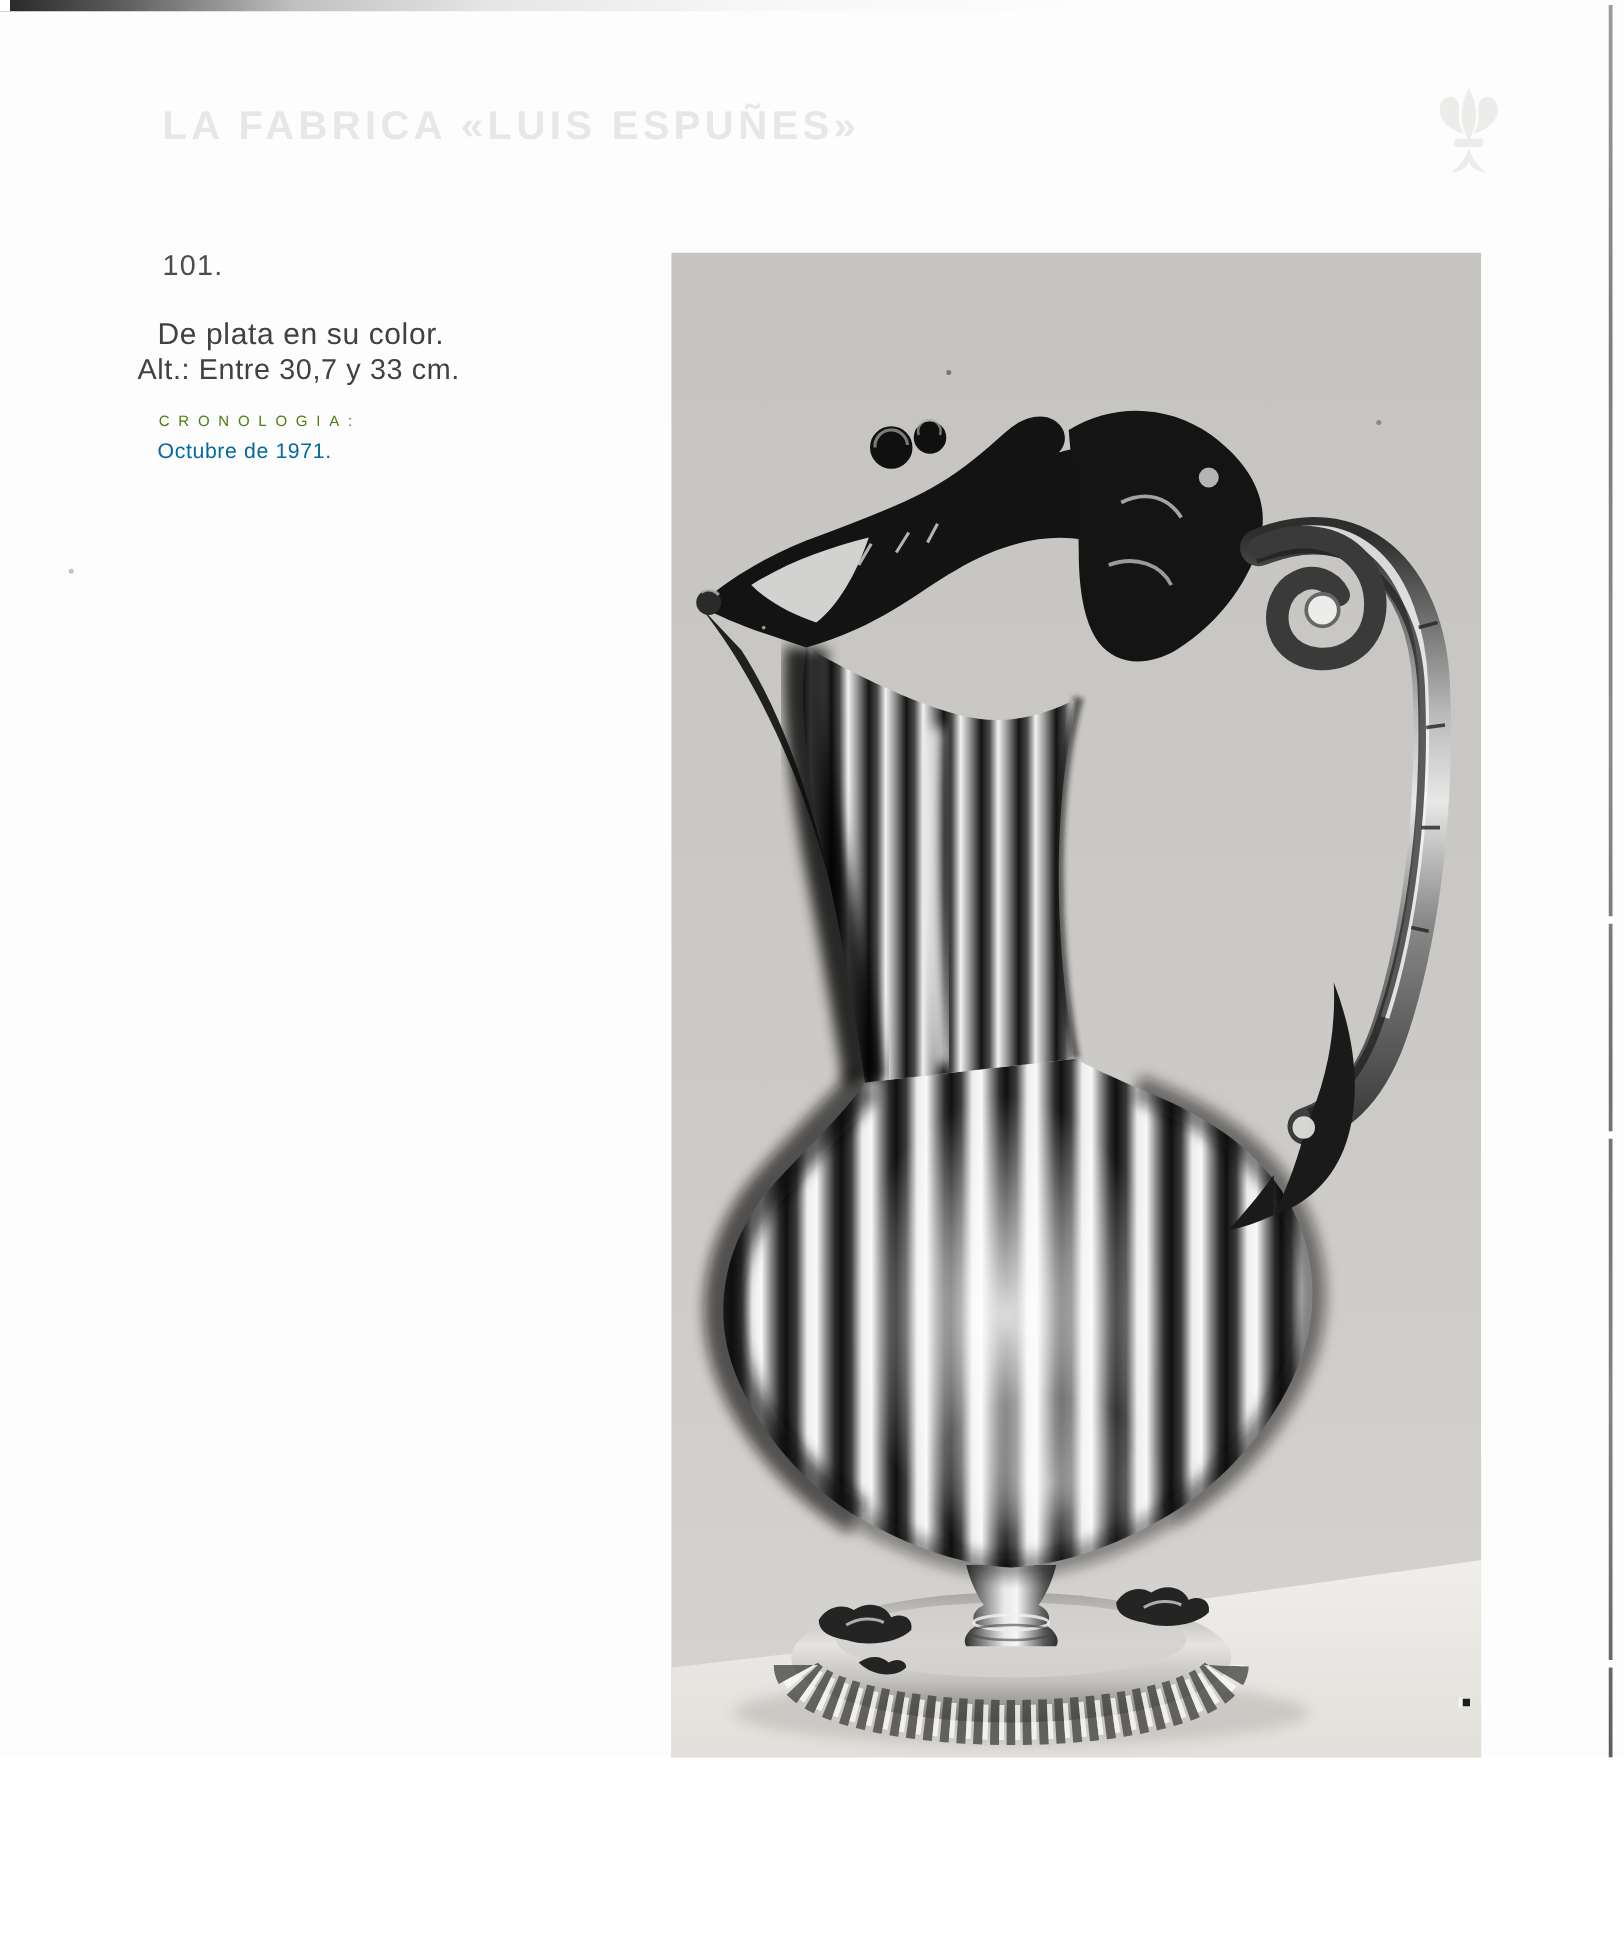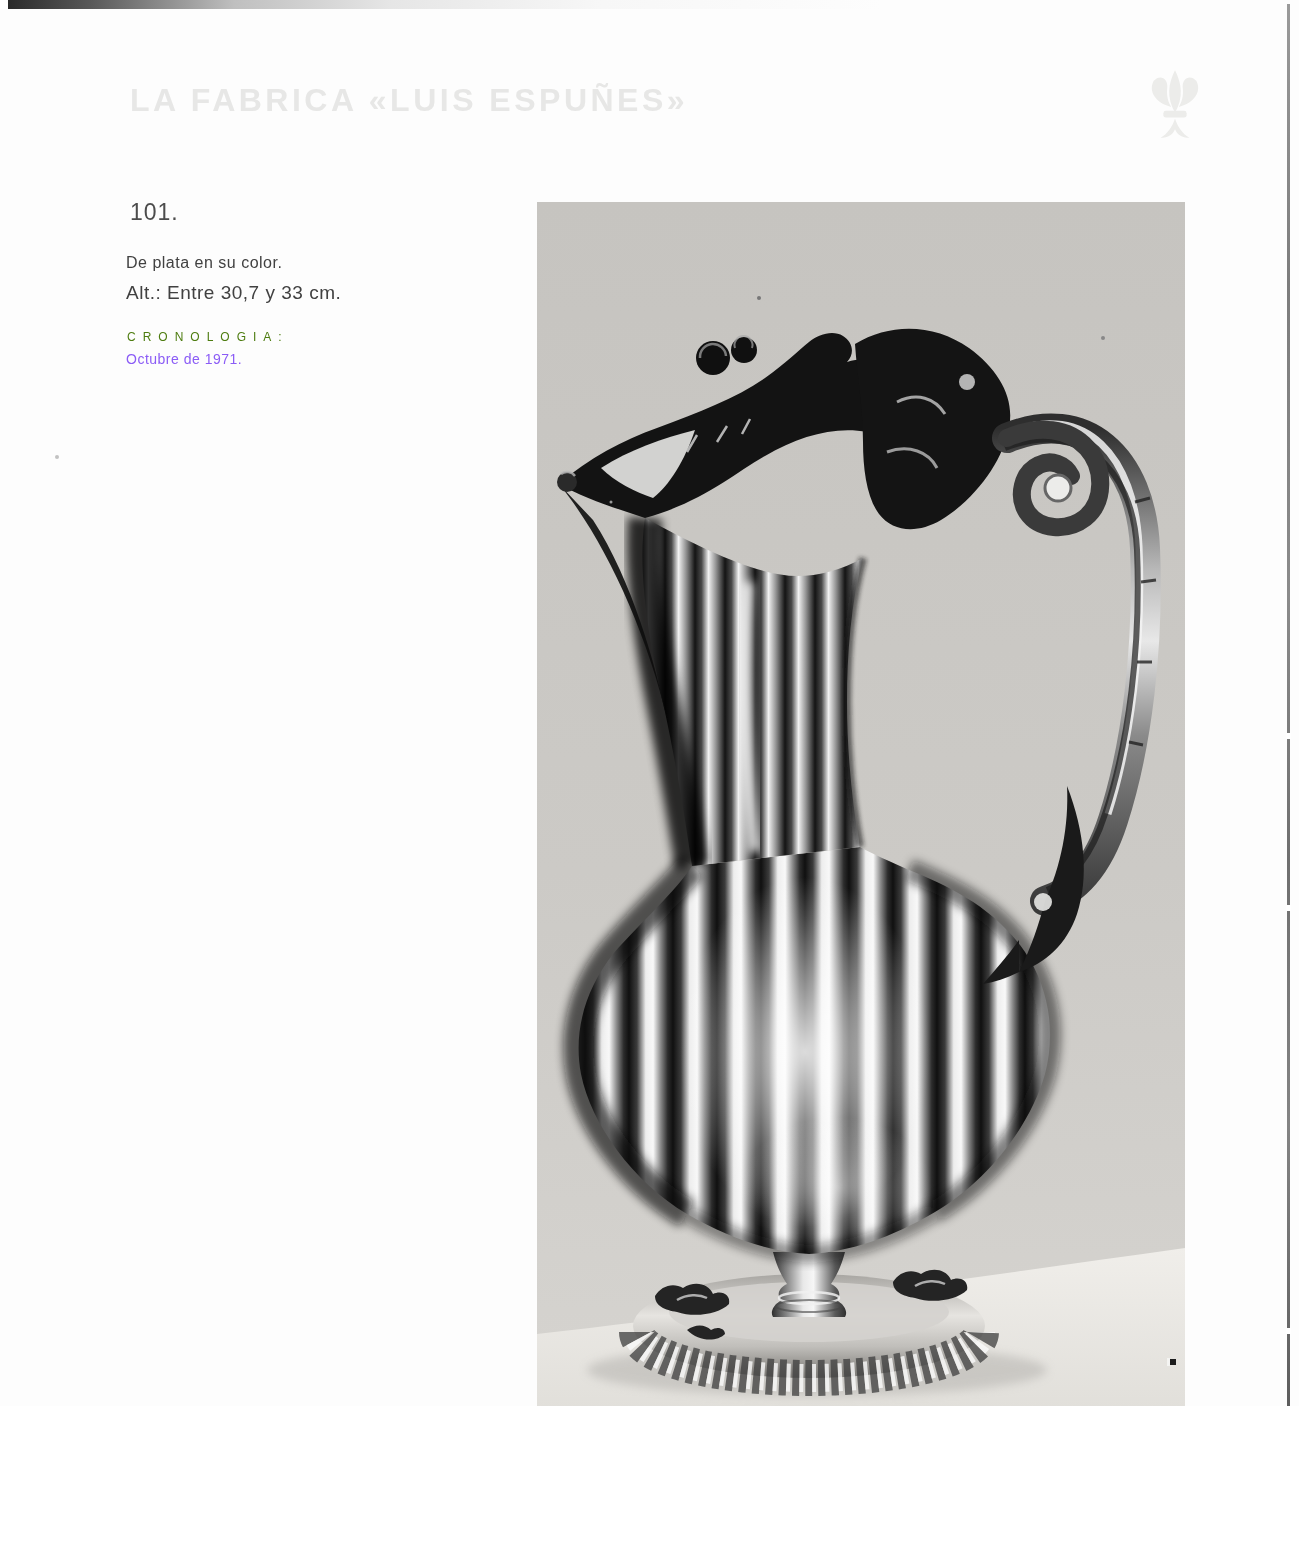--- a/index.html
+++ b/index.html
@@ -26,24 +26,24 @@
   .header-title{
     position:absolute;left:130px;top:82px;
     font-size:32px;font-weight:bold;letter-spacing:3.5px;color:#e7e7e6;
     white-space:nowrap;
   }
   .fleur{position:absolute;left:1146px;top:66px;width:58px;height:78px;}
   
   .entry-number{position:absolute;left:130px;top:199px;font-size:23px;color:#4c4c4c;letter-spacing:1px;}
   .entry-title{position:absolute;left:179px;top:196px;font-size:26px;font-weight:bold;
     letter-spacing:1.5px;color:#2f2f2f;white-space:nowrap;}
-  .desc-line1{position:absolute;left:126px;top:254px;font-size:16px;color:#414141;letter-spacing:.5px;}
-  .desc-line2{position:absolute;left:126px;top:282px;font-size:19px;color:#414141;letter-spacing:.5px;}
+  .desc-line1{position:absolute;left:126px;top:254px;font-size:24px;color:#414141;letter-spacing:.5px;}
+  .desc-line2{position:absolute;left:110px;top:282px;font-size:23px;color:#414141;letter-spacing:.5px;}
   .chron-label{position:absolute;left:127px;top:330px;font-size:12px;color:#4d7c0f;letter-spacing:7px;}
-  .chron-value{position:absolute;left:126px;top:351px;font-size:14px;color:#8b5cf6;letter-spacing:.5px;}
+  .chron-value{position:absolute;left:126px;top:351px;font-size:17px;color:#0369a1;letter-spacing:.5px;}
   .para{position:absolute;left:126px;top:385px;width:338px;font-size:22.5px;
     line-height:27.5px;color:#3b3b3b;letter-spacing:.2px;}
   .para .line{text-align:justify;text-align-last:justify;}
   .para .line.last{text-align-last:left;}
   
   .photo{position:absolute;left:537px;top:202px;width:648px;height:1218px;}
   .photo svg{display:block;}
   
   .page-number{position:absolute;left:630px;top:1476px;font-size:21px;color:#14532d;letter-spacing:1px;}
 </style>

